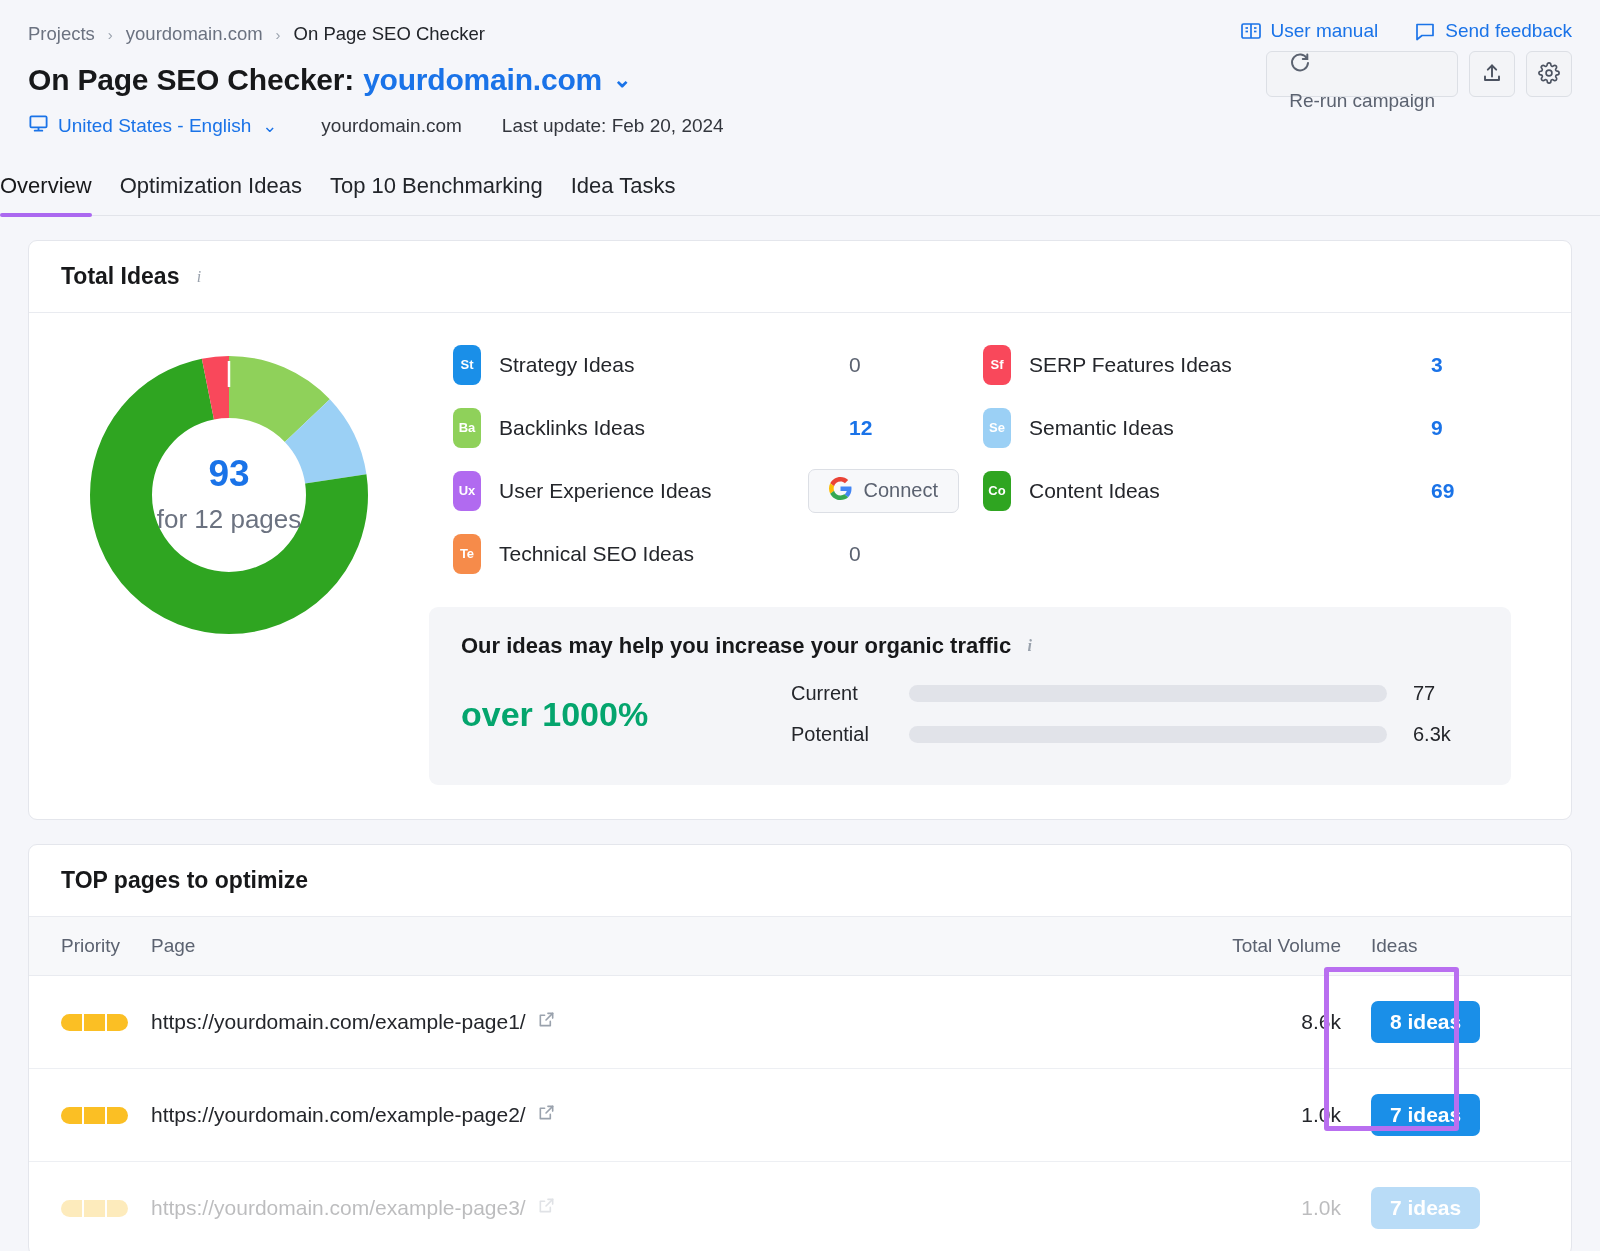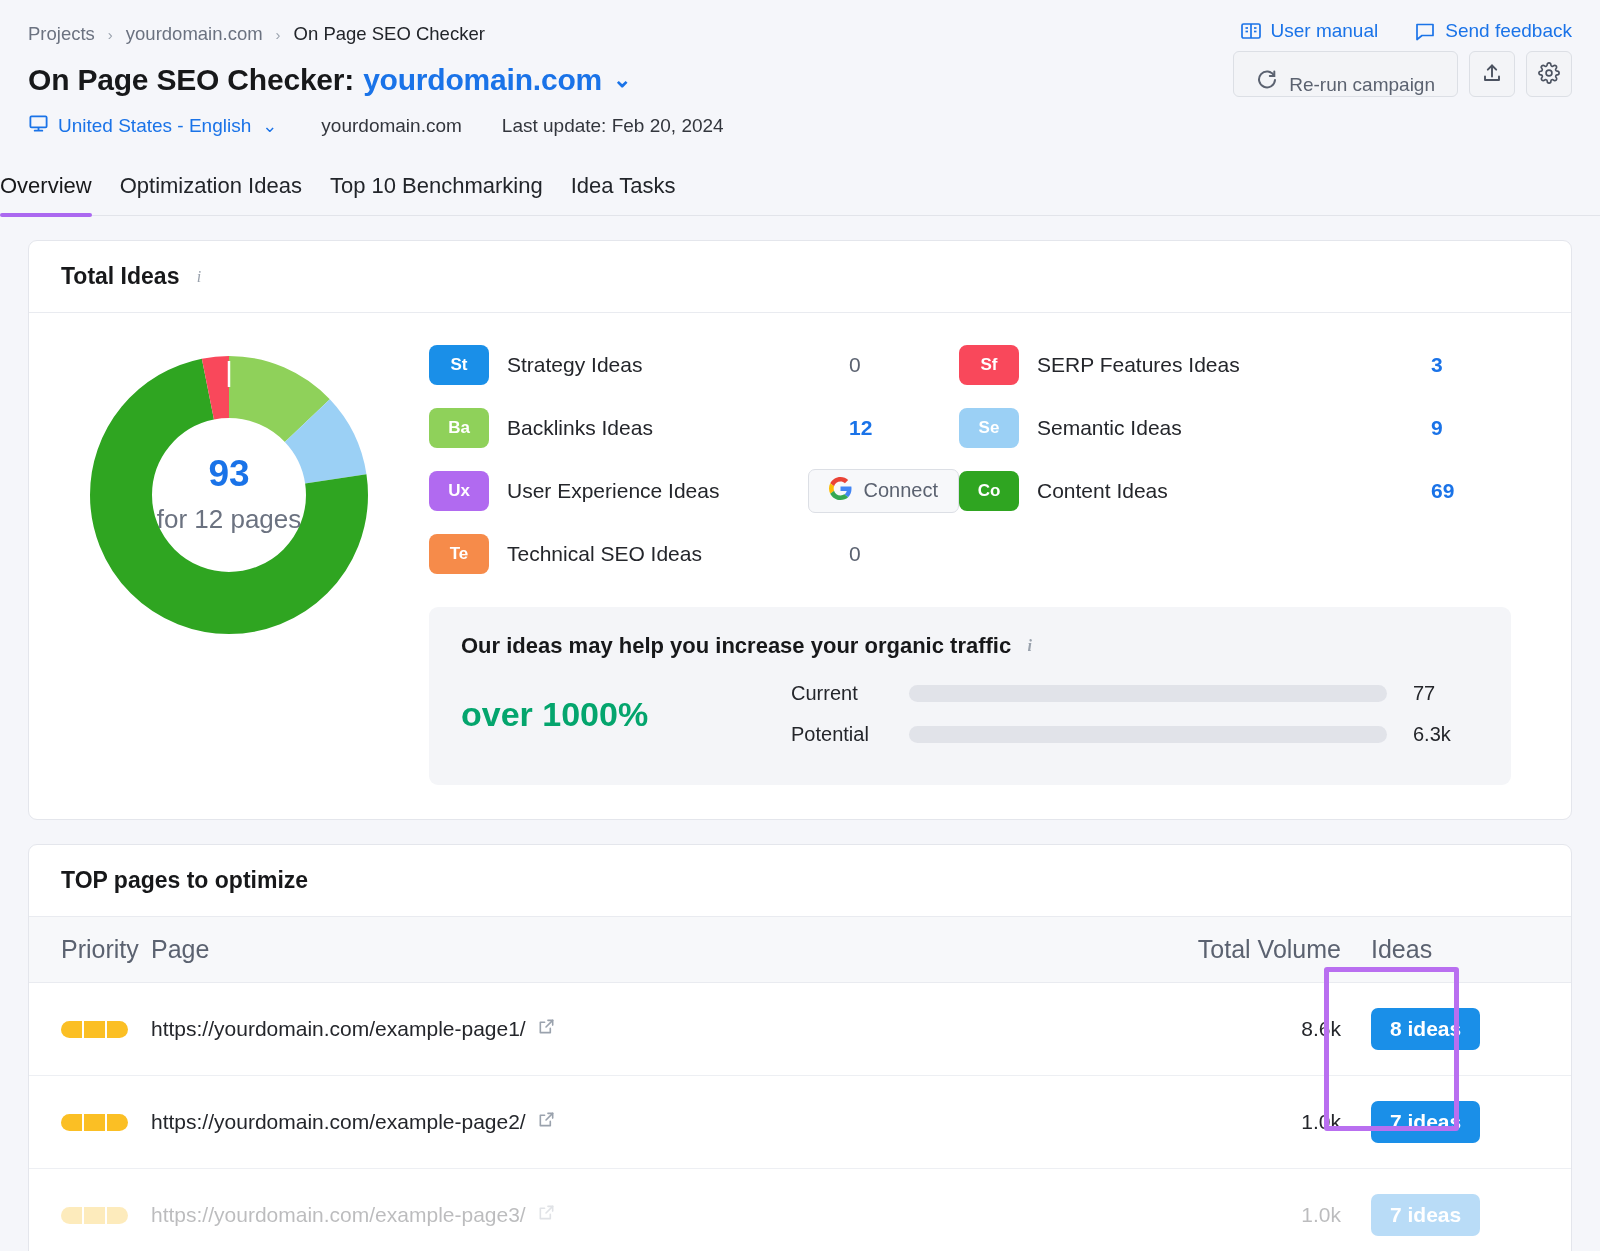--- a/index.html
+++ b/index.html
@@ -47,24 +47,24 @@
     display: flex; align-items: center; gap: 9px;
   }
   .page-title .domain { color: #1a73e8; }
   .title-chevron { color: #1a73e8; font-size: 22px; line-height: 1; margin-left: 2px; }
 
   .title-actions {
     position: absolute; right: 28px; top: 6px;
     display: flex; align-items: center; gap: 11px;
   }
   .btn-rerun {
-    display: flex; align-items: flex-end; gap: 11px;
+    display: flex; align-items: flex-start; gap: 11px;
     height: 46px; padding: 0 22px;
     background: #f3f4f7; border: 1px solid #dcdfe5; border-radius: 6px;
-    font-size: 19px; color: #5b6270; cursor: pointer;
+    font-size: 19px; color: #5b6270; cursor: pointer; flex-direction: column;
   }
   .btn-import {
     height: 46px; padding: 0 22px;
     background: #04a56d; border: none; border-radius: 6px;
     font-size: 19px; font-weight: 700; color: #fff; cursor: pointer;
     display: flex; align-items: center;
   }
   .btn-icon {
     width: 46px; height: 46px;
     background: #f3f4f7; border: 1px solid #dcdfe5; border-radius: 6px;
@@ -148,24 +148,25 @@
   .ideas-grid {
     display: grid;
     grid-template-columns: 530px 1fr;
     row-gap: 0;
   }
   .idea-row {
     display: flex; align-items: center;
     height: 63px;
   }
   .idea-badge {
-    width: 60px; height: 40px; border-radius: 8px;
+    width: 28px; height: 40px; border-radius: 8px;
     display: flex; align-items: center; justify-content: center;
-    font-size: 17px; font-weight: 700; color: #fff;
+    font-size: 13px; font-weight: 700; color: #fff;
     flex-shrink: 0;
+    margin-left: 24px;
   }
   .idea-label { font-size: 21px; color: #24262b; margin-left: 18px; }
   .idea-value {
     margin-left: auto; font-size: 21px; color: #5b6270;
     min-width: 110px;
   }
   .idea-value.linked { color: #1a73e8; font-weight: 700; }
   .idea-value-wrap { margin-left: auto; min-width: 200px; display: flex; }
   .idea-value-wrap.col2 { min-width: 150px; }
 
@@ -204,21 +205,21 @@
   .bar-fill { height: 100%; background: #2aa3f0; border-radius: 9px; }
   .bar-val {
     width: 92px; text-align: left; padding-left: 26px;
     font-size: 20px; color: #24262b;
   }
 
   
   .table { width: 100%; border-collapse: collapse; }
   .table thead th {
     background: #f7f8fa;
-    font-size: 25px; font-weight: 400; color: #5b6270;
+    font-size: 19px; font-weight: 400; color: #5b6270;
     text-align: left; padding: 18px 0;
     border-top: 1px solid #e9ebf0;
     border-bottom: 1px solid #e9ebf0;
   }
   .th-priority { padding-left: 32px !important; width: 122px; }
   .th-page { width: auto; }
   .th-volume { text-align: right !important; width: 230px; }
   .th-ideas { padding-left: 30px !important; width: 230px; }
 
   .table tbody td {

